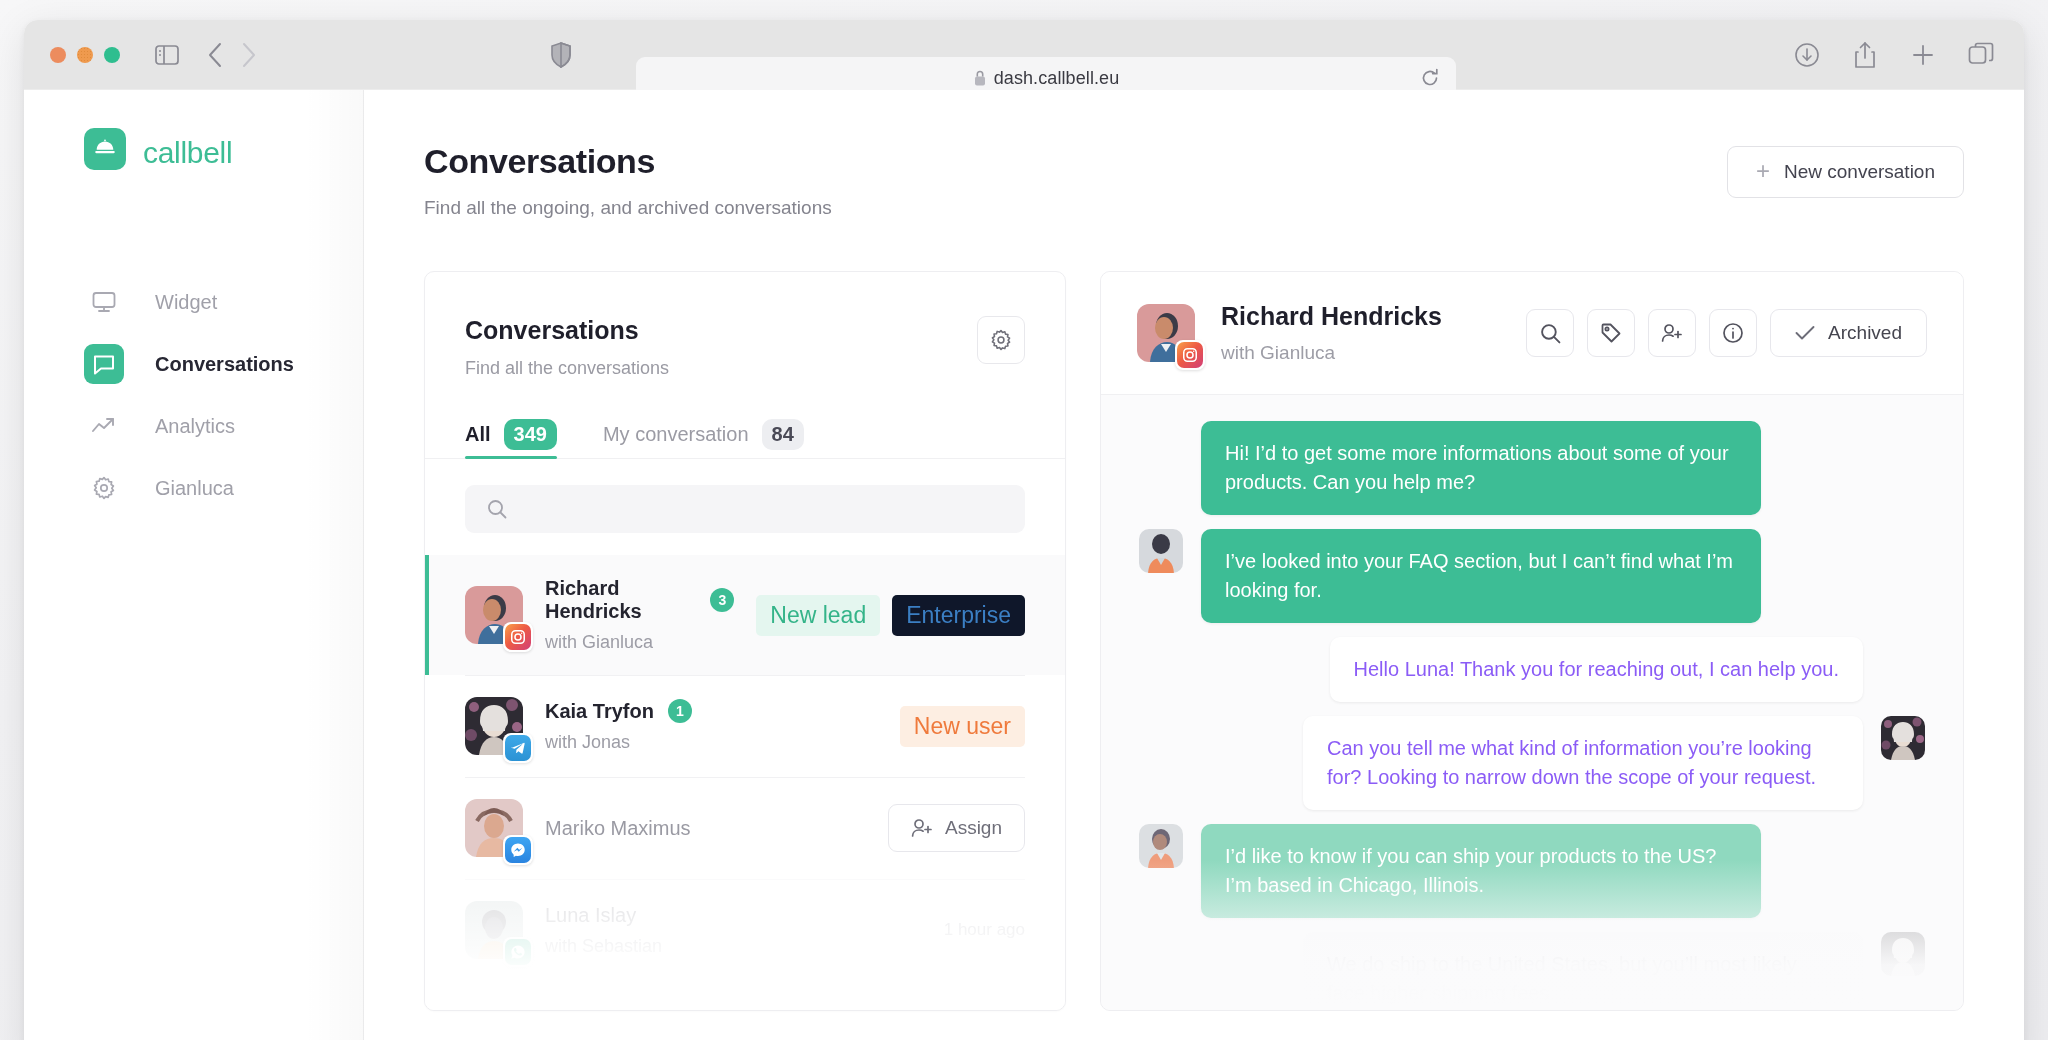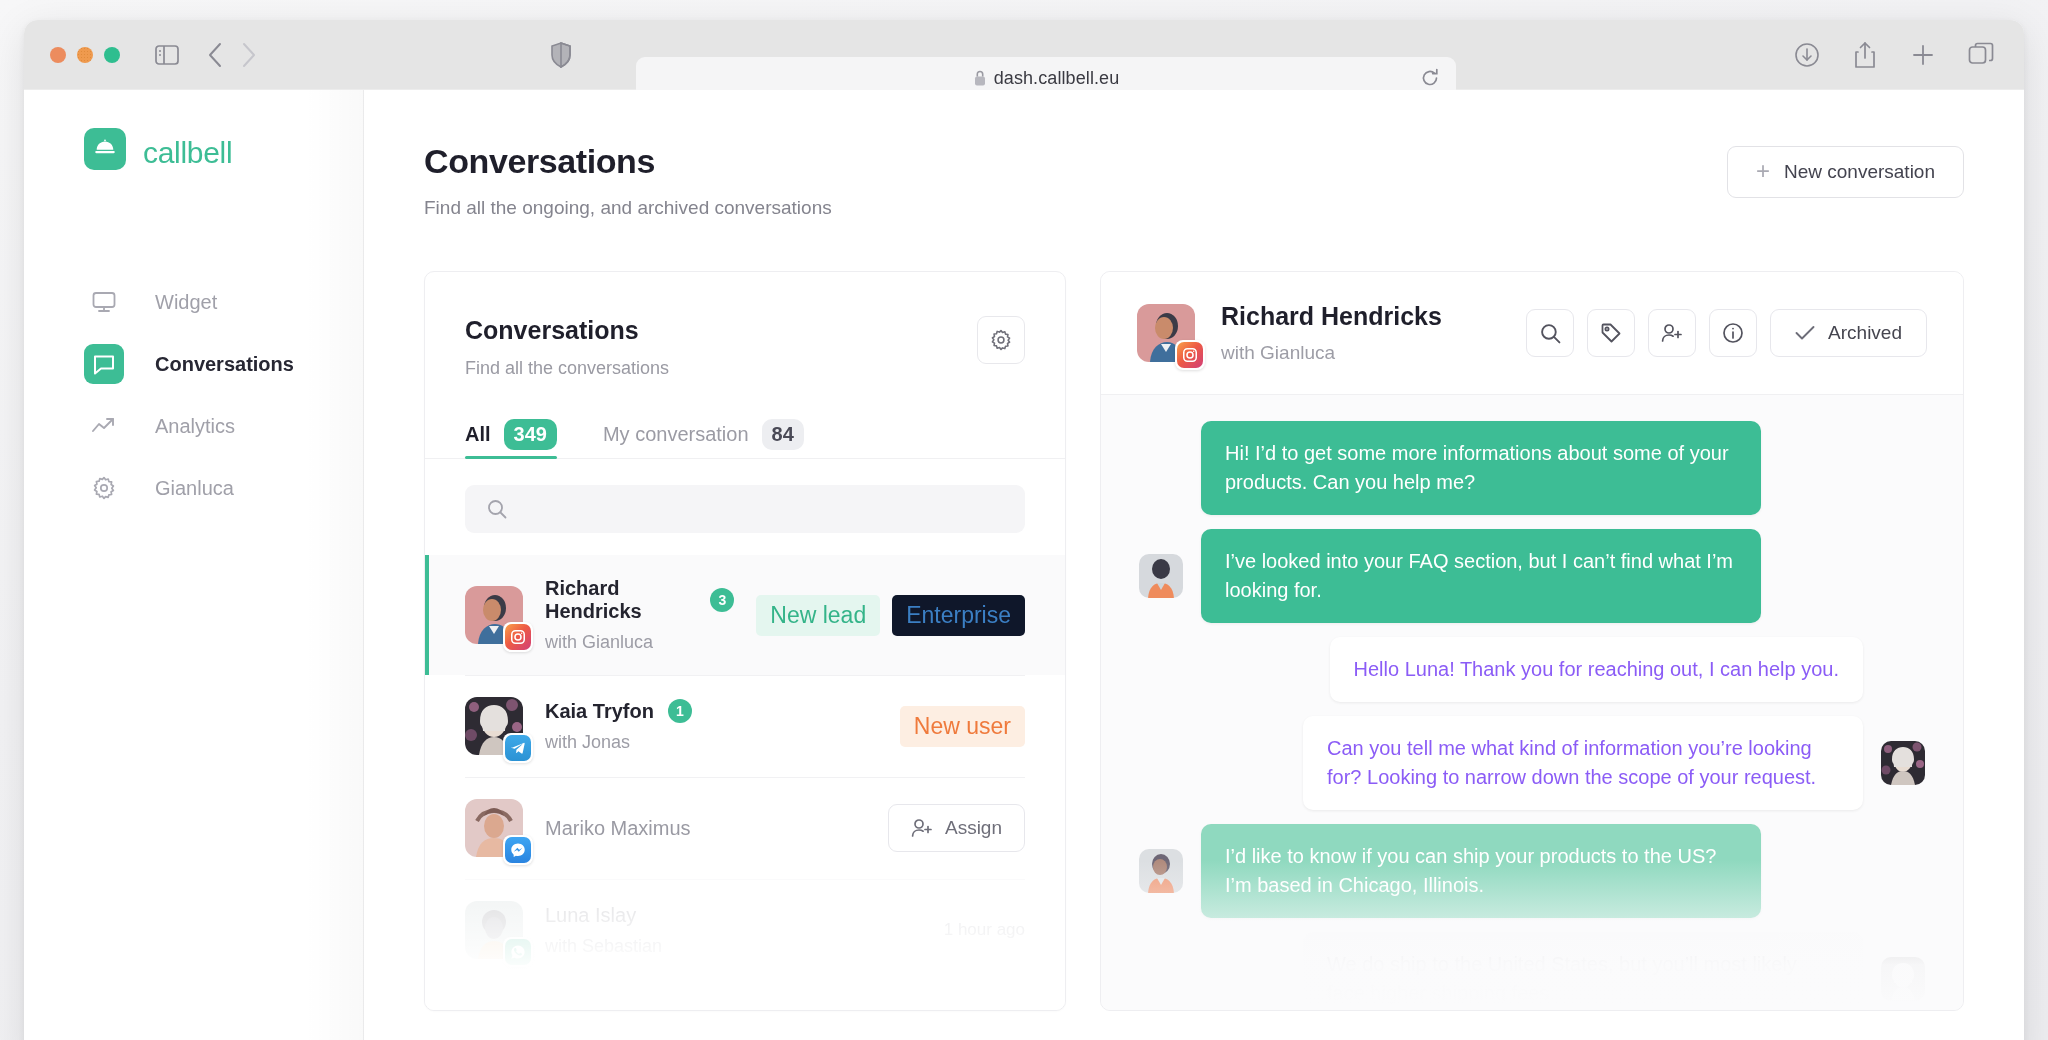--- a/index.html
+++ b/index.html
@@ -253,21 +253,21 @@
   }
   .archived-btn {
     display: flex; align-items: center; gap: 13px;
     height: 48px; padding: 0 24px;
     border: 1px solid #e7e7ec; border-radius: 9px; background: #fff;
     font-size: 19px; color: #45454f; cursor: pointer;
   }
   .archived-btn .chk { color: #6d6d78; }
 
   .messages { padding: 26px 38px 0 38px; display: flex; flex-direction: column; gap: 14px; }
-  .msg-row { display: flex; align-items: center; gap: 18px; }
+  .msg-row { display: flex; align-items: flex-start; gap: 18px; }
   .msg-row.in  { justify-content: flex-start; }
   .msg-row.out { justify-content: flex-end; }
   .msg-av { width: 44px; height: 44px; border-radius: 10px; overflow: hidden; flex-shrink: 0; }
   .msg-av.spacer { visibility: hidden; }
   .bubble {
     max-width: 560px;
     padding: 18px 24px;
     border-radius: 10px;
     font-size: 20px; line-height: 1.45;
   }

